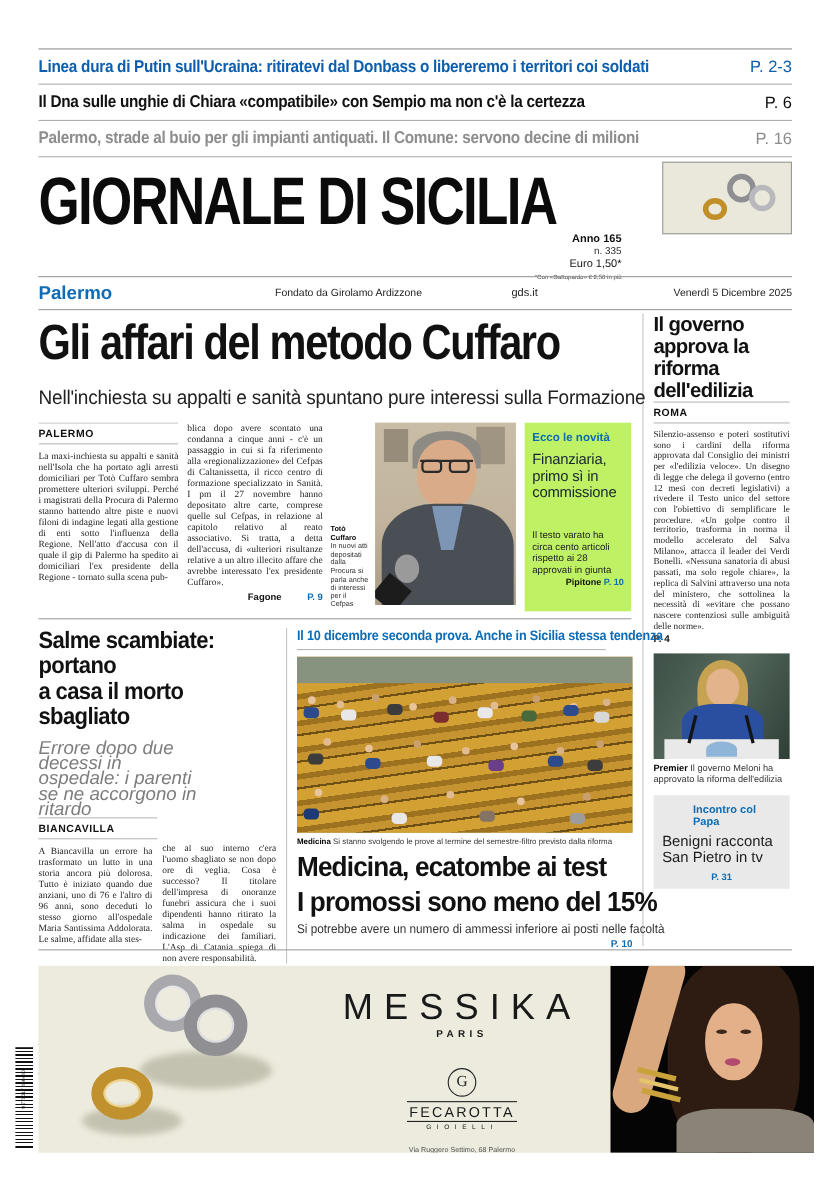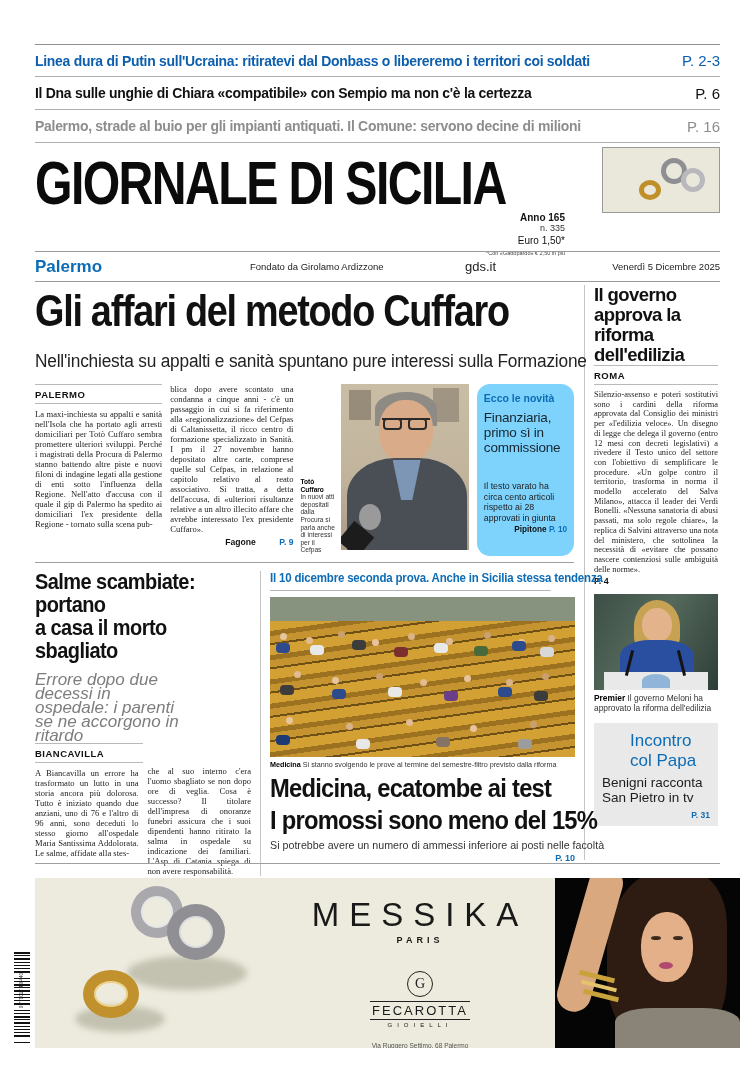--- a/index.html
+++ b/index.html
@@ -35,39 +35,39 @@
   .issue-block .b2 { font-size:9px; color:#333; }
   .issue-block .b3 { font-size:10px; margin-top:1px; }
   .issue-block .b4 { font-size:5.5px; color:#444; margin-top:2px; }
 
   
   .infobar { position:absolute; left:35px; right:35px; top:251px; height:31px;
              border-top:1px solid #9a9a9a; border-bottom:1px solid #9a9a9a;
              display:flex; align-items:center; }
   .infobar .ed { font-weight:700; font-size:17px; color:#0d6cb5; width:215px; }
   .infobar .fo { font-size:9.5px; color:#222; width:215px; }
-  .infobar .si { font-size:13px; color:#222; width:120px; }
+  .infobar .si { font-size:10px; color:#222; width:120px; }
   .infobar .da { font-size:9.5px; color:#222; flex:1; text-align:right; }
 
   
   .main { position:absolute; left:35px; right:35px; top:285px; height:575px; display:flex; }
   .main-left { width:550px; padding-right:10px; border-right:1px solid #c4c4c4; }
   .sidebar { width:124px; margin-left:9px; overflow:hidden; }
 
   .lead-h1 { font-weight:700; font-size:45px; letter-spacing:-1.5px; transform:scaleX(.84); }
   .lead-sub { font-size:18px; color:#222; letter-spacing:-.2px; margin:14px 0 12px 0; transform:scaleX(.96); }
 
   .lead-row { display:flex; height:172px; overflow:hidden; }
   .lcol1 { width:130px; }
   .lcol2 { width:126px; margin-left:8px; }
   .lcap  { width:36px; margin-left:7px; display:flex; flex-direction:column; justify-content:flex-end;
            font-size:6.6px; line-height:7.6px; color:#333; padding-bottom:2px; }
   .lcap .ct { font-weight:700; color:#000; }
   .lphoto { width:131px; margin-left:5px; height:166px; position:relative; overflow:hidden; background:#cfc4ae; }
-  .fbox { width:99px; margin-left:8px; background:#7dd3fc; padding:8px 7px; height:172px;border-radius:13px; }
+  .fbox { width:99px; margin-left:8px; background:#bef264; padding:8px 7px; height:172px; }
   .fbox .fk { font-weight:700; font-size:10.5px; color:#0d6cb5; margin-bottom:6px; }
   .fbox .fh { font-size:13.5px; line-height:15px; color:#17242e; letter-spacing:-.2px; margin-bottom:26px; }
   .fbox .ft { font-size:8.8px; line-height:10.6px; color:#222; }
   .fbox .fb { text-align:right; font-size:8.2px; font-weight:700; margin-top:2px; }
   .fbox .fb .pg { color:#0d6cb5; font-weight:700; }
 
   .midrule { border-top:1px solid #9f9f9f; margin:6px 0 0 0; }
 
   .second-row { display:flex; margin-top:8px; height:305px; }
   .salme-col { width:226px; padding-right:9px; border-right:1px solid #c4c4c4; }
@@ -100,23 +100,23 @@
   
   .sb-h { font-weight:700; font-size:18.5px; line-height:20px; letter-spacing:-.6px; }
   .sb-deck { font-size:10.5px; line-height:13px; color:#222; margin:9px 0 7px 0; }
   .sb-body { font-family:"Liberation Serif", serif; font-size:8.4px; line-height:9.7px; text-align:justify; color:#1c1c1c; }
   .sb-pg { font-weight:700; font-size:9px; margin-top:2px; }
   .sb-photo { position:relative; width:124px; height:96px; margin-top:8px; overflow:hidden;
               background:linear-gradient(120deg,#3d4f46 0%, #55695c 45%, #2e3e37 100%); }
   .sb-cap { font-size:8.4px; line-height:9.8px; color:#333; margin-top:4px; }
   .sb-cap b { color:#000; }
   .papa-box { margin-top:9px; background:#e9e9e9; padding:8px 8px 6px 8px; }
-  .papa-k { font-weight:400; font-size:17px; color:#0d6cb5;padding-left:28px; }
+  .papa-k { font-weight:700; font-size:10px; color:#0d6cb5;padding-left:28px; }
   .papa-h { font-size:13.5px; line-height:15px; color:#1c1c1c; margin-top:4px; }
-  .papa-pg { text-align:right; font-weight:700; font-size:8.5px; color:#0d6cb5; margin-top:5px; }
+  .papa-pg { text-align:center; font-weight:700; font-size:8.5px; color:#0d6cb5; margin-top:5px; }
 
   
   .bottomrule { position:absolute; left:35px; right:35px; top:863px; border-top:1px solid #9f9f9f; }
   .adband { position:absolute; left:35px; right:15px; top:878px; height:170px; background:#ecebdd; overflow:hidden; }
   .barcode-wrap { position:absolute; left:6px; top:938px; width:24px; height:120px; }
   .barcode { position:absolute; left:8px; top:14px; width:16px; height:92px;
              background:repeating-linear-gradient(to bottom, #111 0 1.6px, #fff 1.6px 3.4px, #111 3.4px 4.2px, #fff 4.2px 6.4px); }
   .barcode-num { position:absolute; left:-2px; top:50px; font-size:4.5px; color:#222; transform:rotate(-90deg); white-space:nowrap; }
 
   .ad-center { position:absolute; left:250px; top:18px; width:270px; text-align:center; }

